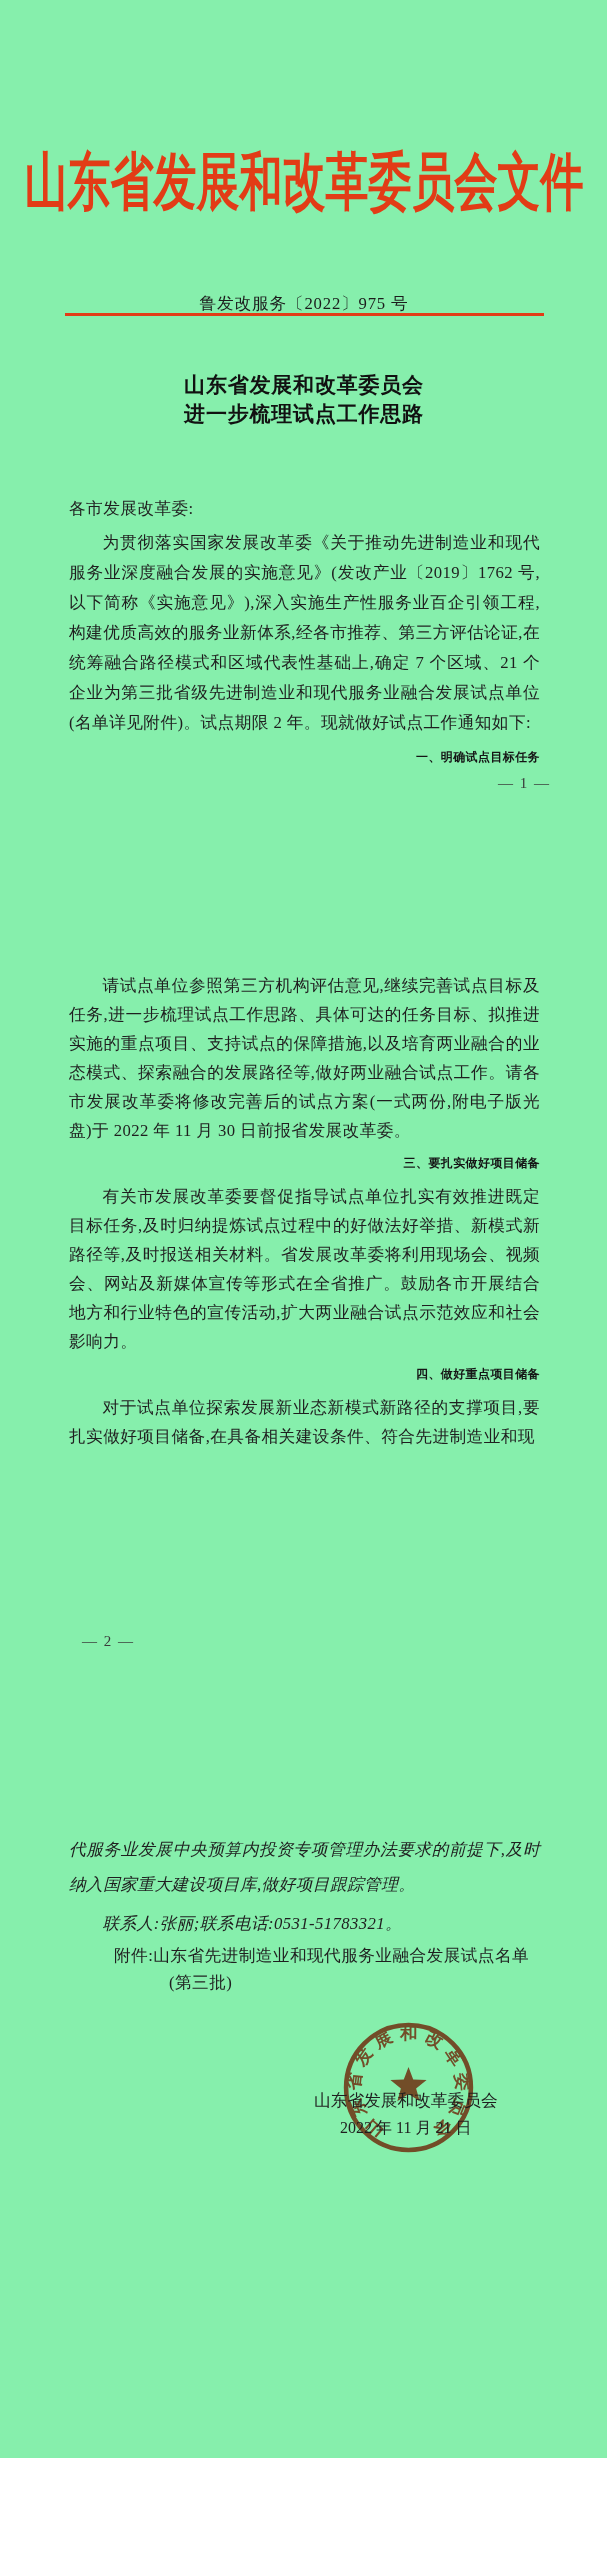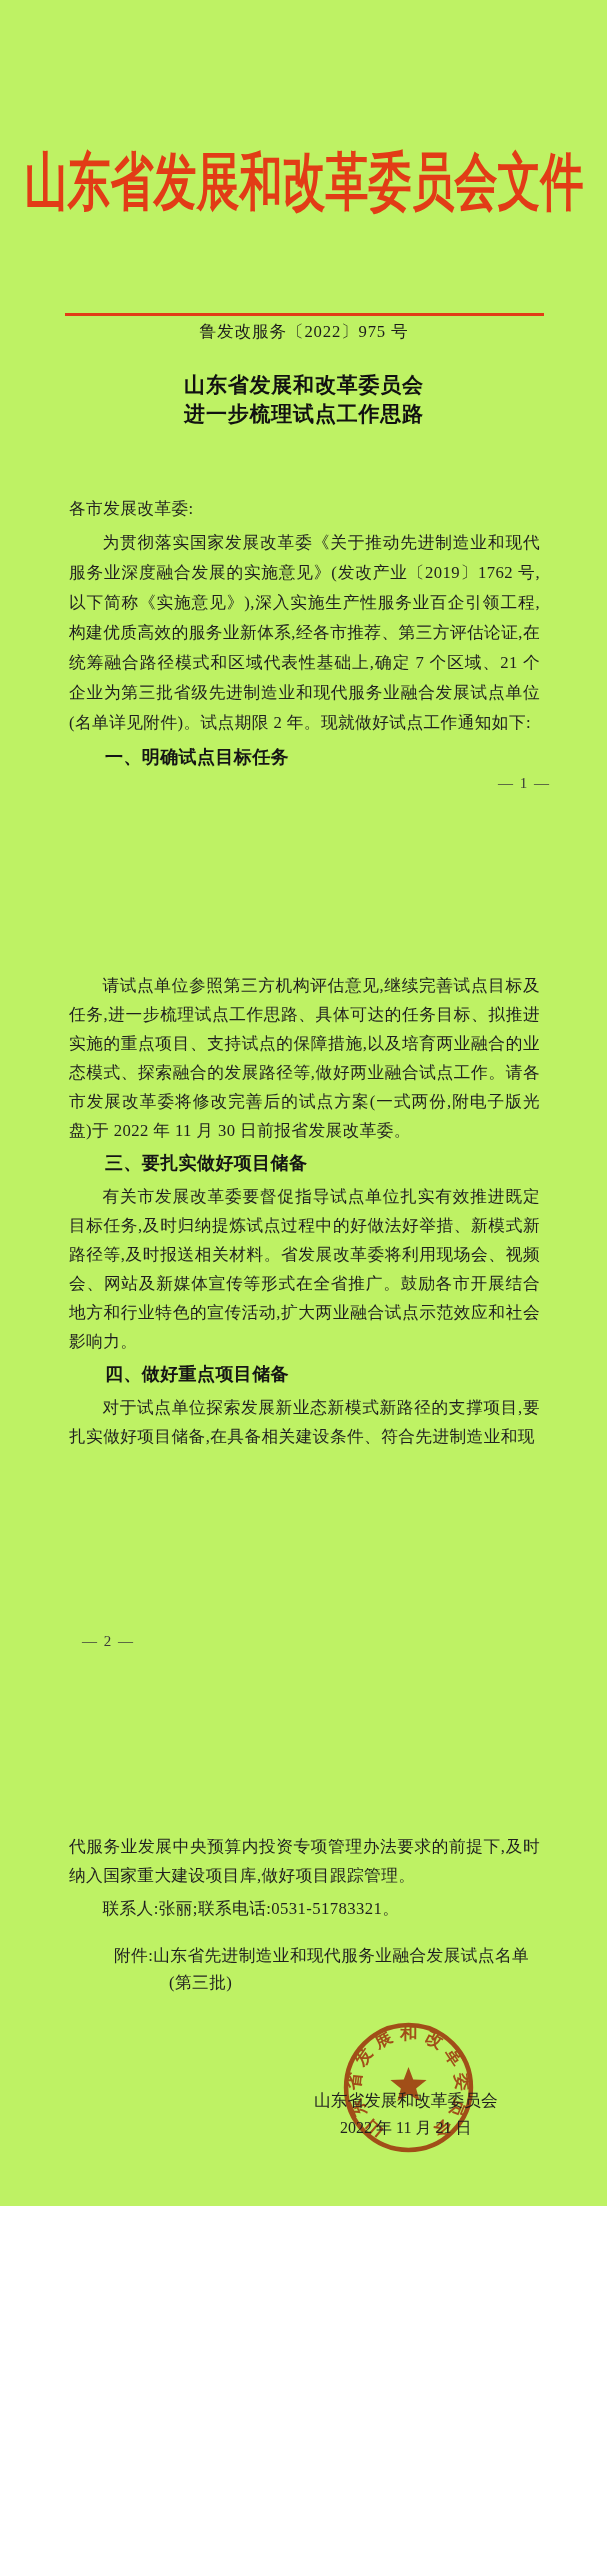--- a/index.html
+++ b/index.html
@@ -1,53 +1,53 @@
 <!DOCTYPE html>
 <html style="font-size:12px"><head>
 <meta charset="utf-8">
 <style>
   html, body { margin:0; padding:0; background:#ffffff; }
   .doc {
-    position:relative; width:608px; height:2206px; background:#bef264;
+    position:relative; width:608px; height:2458px; background:#86efac;
     font-family:"Liberation Serif","DejaVu Serif",serif; color:#212121;
     overflow:hidden;
   }
   
   .banner {
     position:absolute; top:141px; left:0; width:608px; text-align:center;
     font-size:43px; font-weight:900; color:#e23c16; white-space:nowrap;
     transform:scaleY(1.45); transform-origin:center top; letter-spacing:0;
   }
   .doc-number {
     position:absolute; top:292px; left:0; width:608px; text-align:center;
-    font-size:16.7px; letter-spacing:0.8px; color:#1c1c1c;margin-top:28px;
+    font-size:16.7px; letter-spacing:0.8px; color:#1c1c1c;
   }
   .red-rule {
     position:absolute; top:313px; left:65px; width:479px; height:3px;
     background:#e23c16;
   }
   
   .title {
     position:absolute; top:371px; left:0; width:608px; text-align:center;
     font-size:21px; font-weight:bold; line-height:29px; letter-spacing:0.8px; color:#111;
   }
   
   .body-block {
     position:absolute; left:65px; width:479px; font-size:16.7px;
     text-align:justify; letter-spacing:0.4px; color:#1f1f1f;
   }
   .body-block p { margin:4px; }
   .page1-body { top:490px; line-height:30px; }
   .page2-body { top:967px; line-height:29px; }
-  .page3-body { top:1828px; line-height:29px; }
+  .page3-body { top:1828px; line-height:35px;font-style:italic; }
   .indent { text-indent:2em; }
   .sec-heading {
     font-family:"Liberation Sans","DejaVu Sans",sans-serif; font-weight:bold;
-    font-size:18px; margin:0; text-indent:2em; letter-spacing:0.4px; color:#151515;
-    text-align:left;
+    font-size:12px; margin:0; text-indent:2em; letter-spacing:0.4px; color:#151515;
+    text-align:right;
   }
   .page1-body .sec-heading { line-height:30px; }
   .page2-body .sec-heading { line-height:29px; }
   
   .attachment {
     position:absolute; top:1942px; left:114px; width:441px;
     font-size:16.7px; line-height:27px; letter-spacing:0.4px; color:#1f1f1f;
     padding-left:55px; text-indent:-55px;
   }
   

